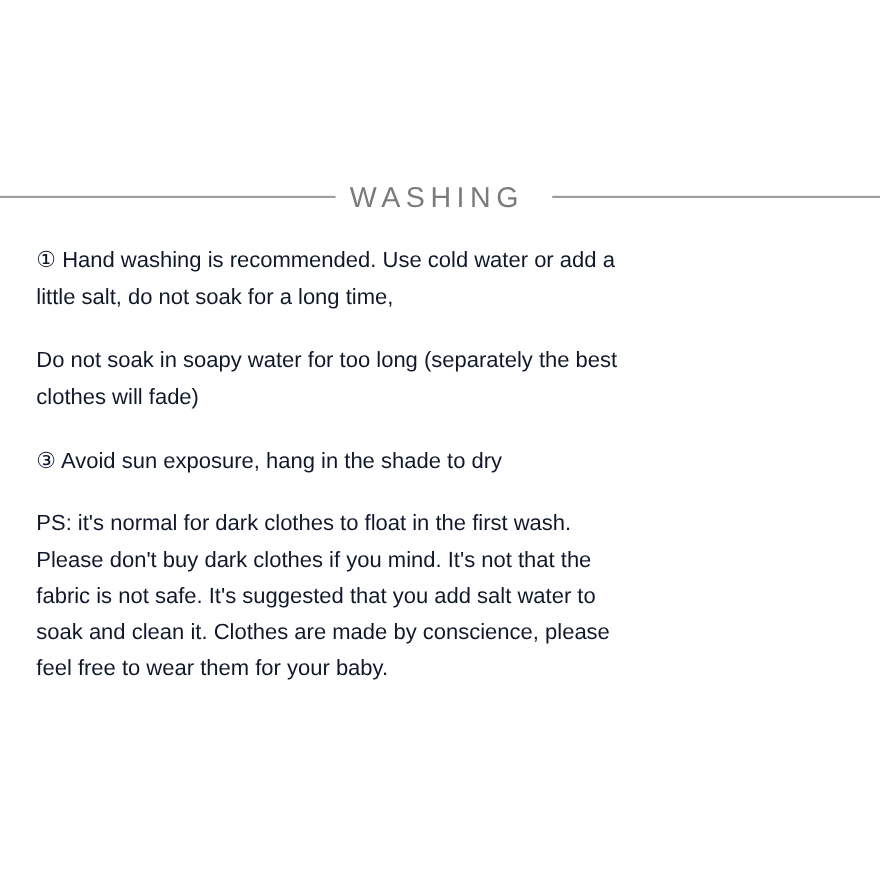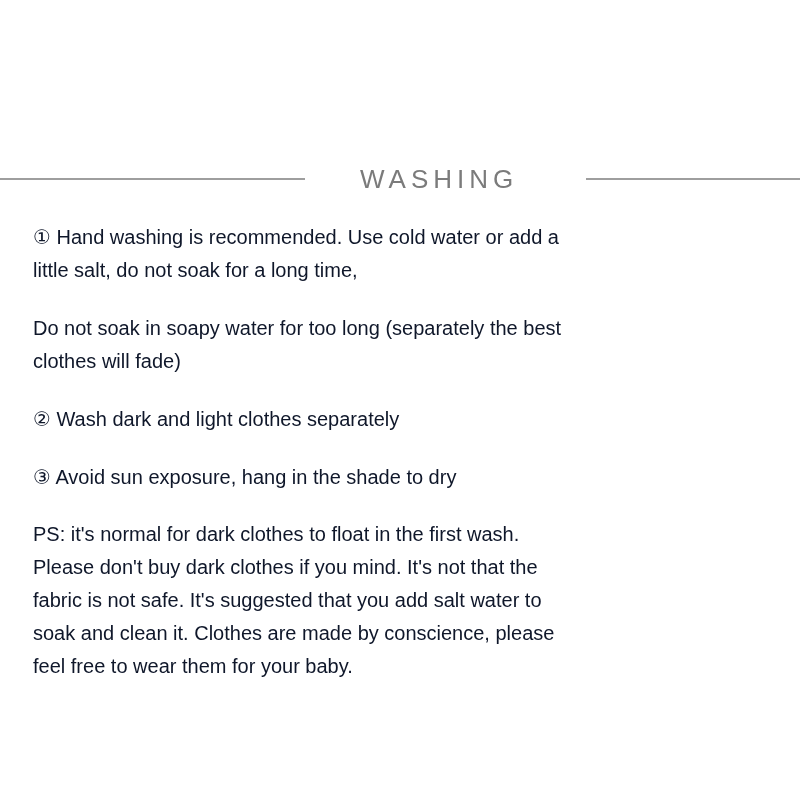--- a/index.html
+++ b/index.html
@@ -16,21 +16,20 @@
     font-family: "Liberation Sans", "DejaVu Sans", sans-serif;
   }
   .header {
     position: absolute;
     top: 163px;
     left: 0;
     right: 0;
     height: 32px;
     display: flex;
     align-items: center;
-    gap: 42px;
   }
   .divider-line {
     height: 2px;
     background: #9e9e9e;
   }
   .divider-line.left {
     width: 305px;
     flex: 0 0 305px;
   }
   .divider-line.right {
@@ -74,21 +73,20 @@
     <span class="divider-line left"></span>
     <h1 class="section-title">WASHING</h1>
     <span class="divider-line right"></span>
   </div>
 
   <div class="content">
     <p class="p1">① Hand washing is recommended. Use cold water or add a
 little salt, do not soak for a long time,</p>
     <p class="p2">Do not soak in soapy water for too long (separately the best
 clothes will fade)</p>
-    <p class="p3">② Wash dark and light clothes separately</p>
     <p class="p4">③ Avoid sun exposure, hang in the shade to dry</p>
     <p class="p5">PS: it's normal for dark clothes to float in the first wash.
 Please don't buy dark clothes if you mind. It's not that the
 fabric is not safe. It's suggested that you add salt water to
 soak and clean it. Clothes are made by conscience, please
 feel free to wear them for your baby.</p>
   </div>
 
 </div>
 

